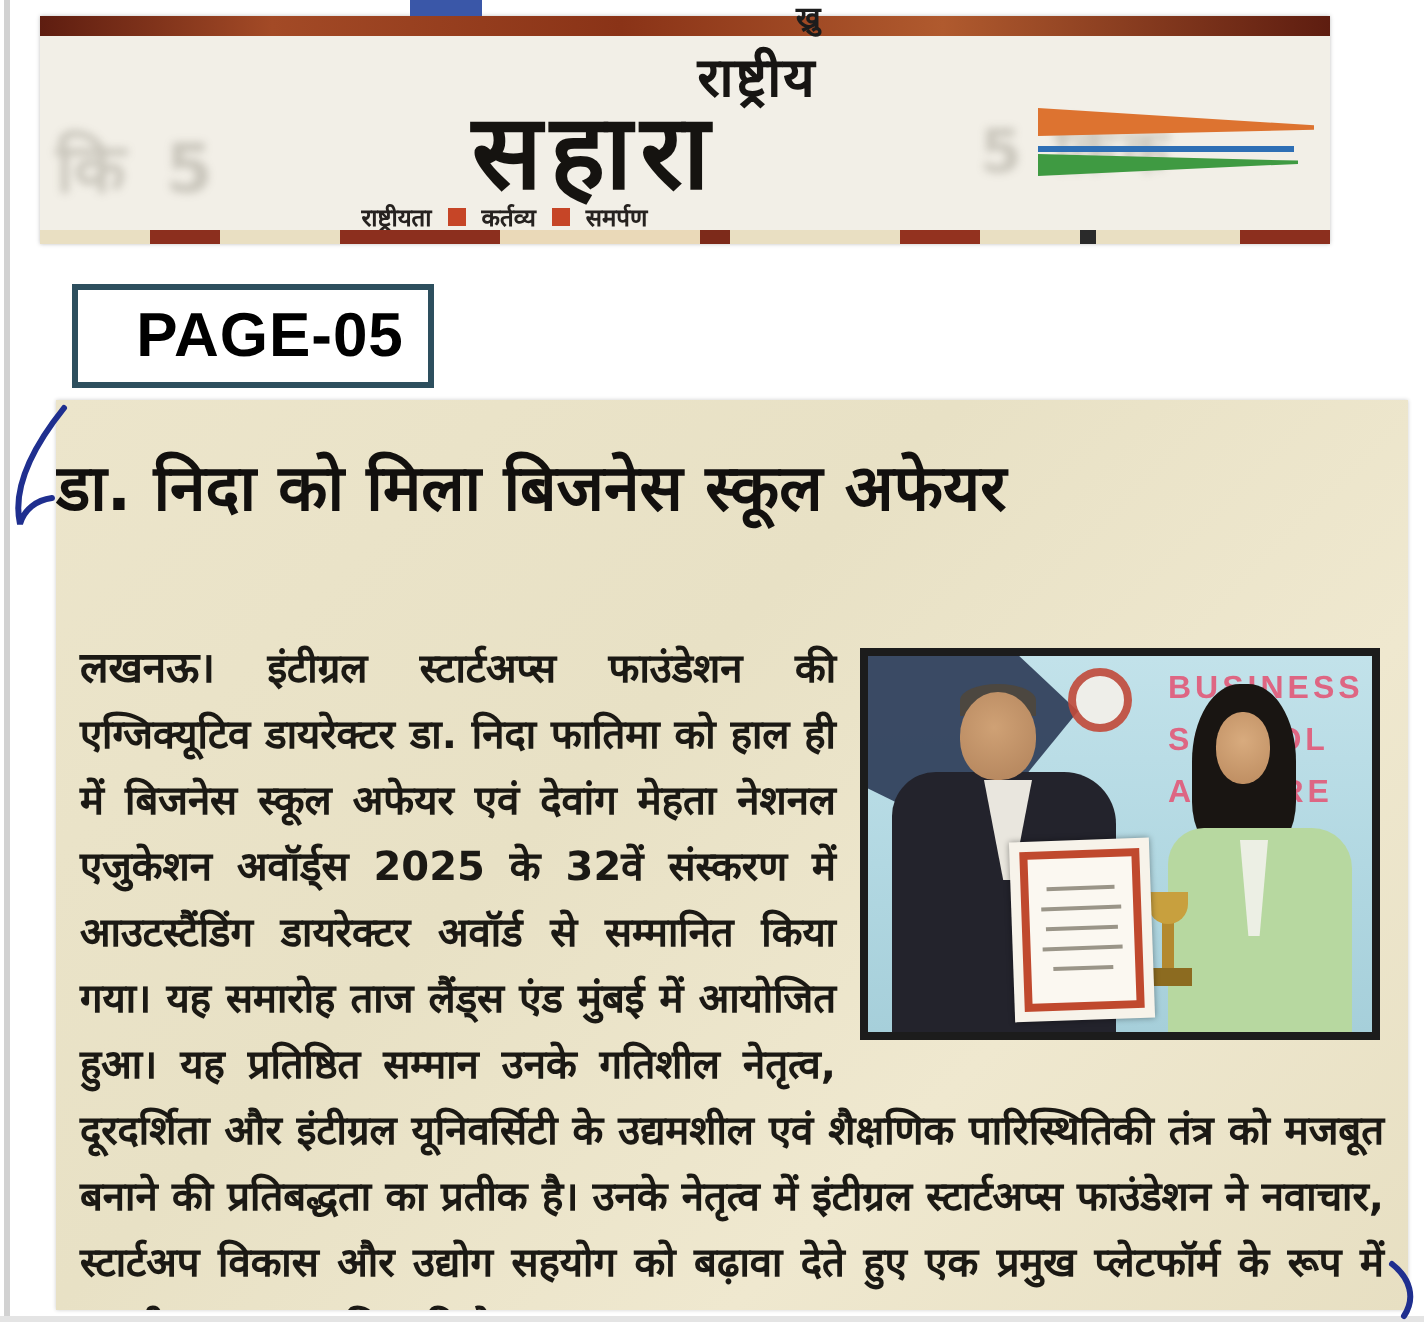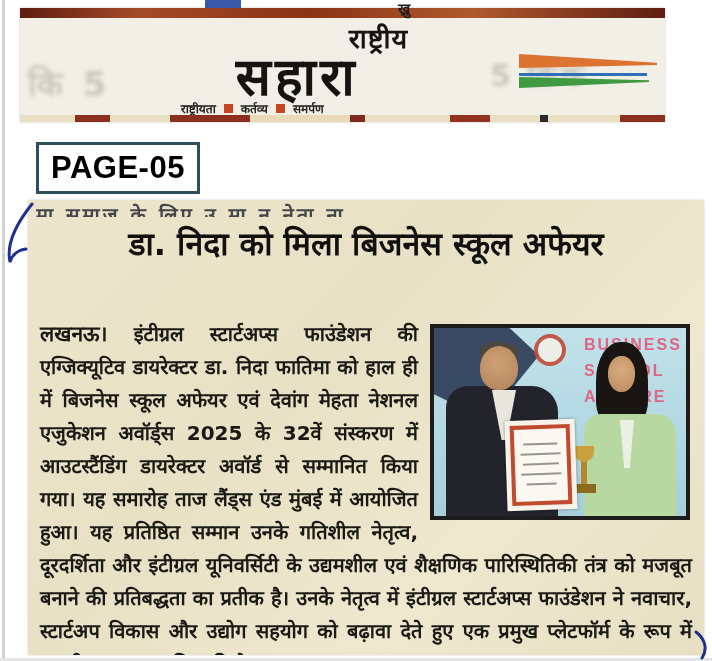--- a/index.html
+++ b/index.html
@@ -53,39 +53,39 @@
   .tri-blue{position:absolute;left:0;top:19px;width:128px;height:3px;background:#2e6fb5;}
   .tri-green{position:absolute;left:0;top:23px;width:130px;height:11px;background:#3f9a42;
     clip-path:polygon(0 0,100% 30%,100% 45%,0 100%);}
   .blue-chip{position:absolute;left:205px;top:0;width:36px;height:8px;background:#3a57a8;}
   .top-scribble{position:absolute;left:398px;top:-2px;font-size:15px;font-weight:bold;color:#1c1c1c;}
 
   
   .page-label-box{
     position:absolute;left:36px;top:142px;width:158px;height:46px;
     background:#ffffff;border:3px solid #2d4f5e;
-    display:flex;align-items:center;justify-content:center;
+    display:flex;align-items:center;justify-content:center;padding-left:17px;
   }
   .page-label-text{
     font-family:"Liberation Sans", sans-serif;
     font-size:31px;font-weight:bold;color:#000;letter-spacing:0.5px;
   }
 
   
   .clipping{
     position:absolute;left:28px;top:200px;width:676px;height:455px;
     background:linear-gradient(135deg,#ece5cb 0%,#e8e1c5 40%,#efe8cf 70%,#e7dfc2 100%);
     overflow:hidden;box-shadow:0 0 2px rgba(0,0,0,.2);
   }
   .crop-line{
     position:absolute;left:8px;top:2px;width:400px;height:15px;overflow:hidden;
     font-size:20px;line-height:27px;font-weight:bold;color:#2a2a33;letter-spacing:3px;
     opacity:.85;
   }
-  .headline{position:absolute;left:0;top:22px;width:100%;text-align:center;
+  .headline{position:absolute;left:0;top:22px;width:100%;
     font-weight:bold;color:#12100e;}
   .headline-l1{font-size:32px;line-height:44px;}
   .headline-l2{font-size:32px;line-height:44px;}
   .article-body{
     position:absolute;left:12px;top:118px;width:652px;height:330px;
     font-size:20px;line-height:33px;font-weight:700;color:#1b1914;
     text-align:justify;
   }
   .article-body p{margin:0;}
   .dateline{font-weight:800;font-size:21px;}
@@ -168,21 +168,20 @@
   <div class="mast-bottomstrip"></div>
 </div>
 <div class="blue-chip"></div>
 <span class="top-scribble">ख्रु</span>
 
 <div class="page-label-box">
   <span class="page-label-text">PAGE-05</span>
 </div>
 
 <div class="clipping">
-  <div class="crop-line">मा समाज के लिए उ मा न नेता ना</div>
 
   <div class="headline">
     <div class="headline-l1">डा. निदा को मिला बिजनेस स्कूल अफेयर</div>
   </div>
 
   <div class="article-body">
     <div class="photo-frame">
       <div class="backdrop-screen"></div>
       <div class="backdrop-logo"></div>
       <div class="bsa-text">

